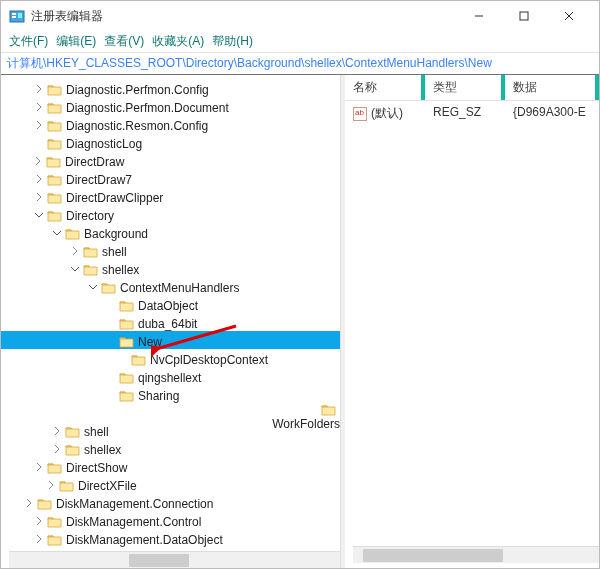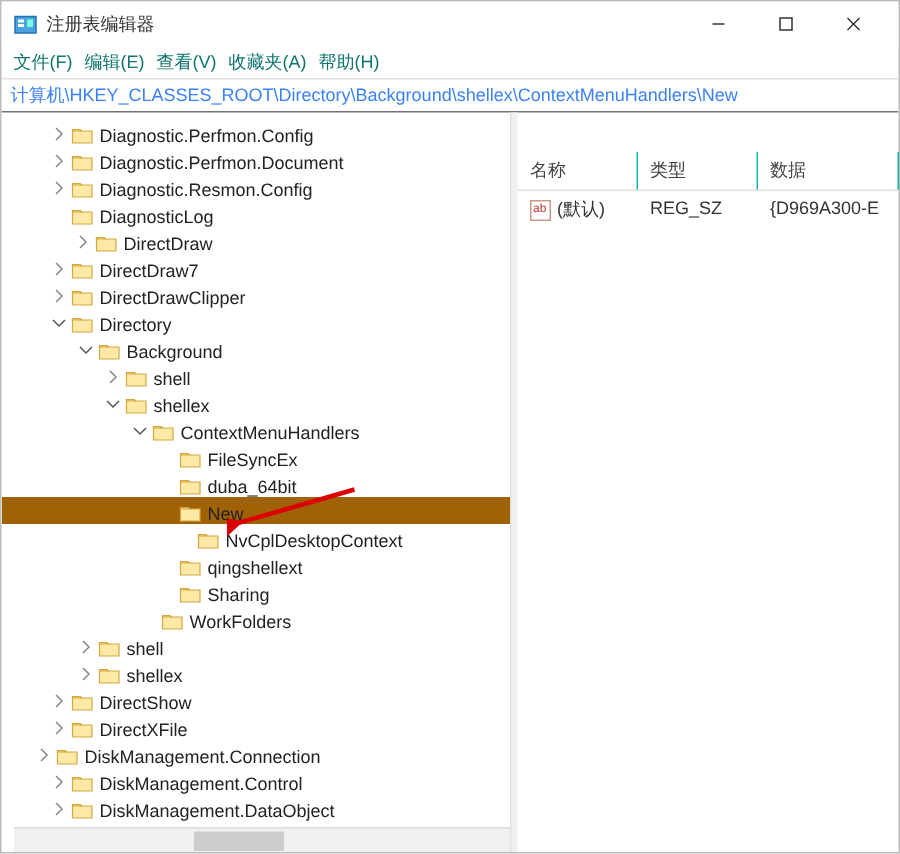--- a/index.html
+++ b/index.html
@@ -9,30 +9,30 @@
 .titlebar .title { flex: 1; color: #333; }
 .win-controls { display: flex; }
 .win-controls div { width: 45px; height: 30px; display: flex; align-items: center; justify-content: center; color: #333; }
 .menubar { padding: 2px 8px; display: flex; gap: 8px; color: #0f766e; border-bottom: 1px solid #e0e0e0; height: 22px; align-items: center; }
 .addressbar { padding: 3px 6px; border-bottom: 1px solid #737373; color: #3b82f6; height: 22px; display: flex; align-items: center; }
 .content { display: flex; height: calc(569px - 30px - 22px - 22px - 2px); }
 .tree-pane { width: 340px; overflow: auto; border-right: 1px solid #e0e0e0; padding: 4px 0; position: relative; }
 .splitter { width: 4px; background: #f0f0f0; cursor: col-resize; }
 .values-pane { flex: 1; overflow: auto; }
 .values-header { display: flex; border-bottom: 1px solid #e0e0e0; color: #444; }
-.values-header div { padding: 4px 8px; border-right: 1px solid #14b8a6; margin-top: 26px; }
+.values-header div { padding: 4px 8px; border-right: 4px solid #14b8a6; }
 .col-name { width: 80px; }
 .col-type { width: 80px; }
 .col-data { flex: 1; }
 .values-row { display: flex; padding: 2px 0; }
 .values-row div { padding: 2px 8px; color: #333; }
 .values-row .icon { width: 14px; height: 14px; margin-right: 4px; background: #fff; border: 1px solid #c98; display: inline-block; position: relative; vertical-align: middle; }
 .values-row .icon::after { content: "ab"; font-size: 8px; color: #c33; position: absolute; top: 0; left: 1px; }
 .tree-row { display: flex; align-items: flex-end; height: 18px; white-space: nowrap; cursor: default; }
-.tree-row.selected { background: #a16207; }
+.tree-row.selected { background: #0ea5e9; }
 .toggle { width: 16px; height: 16px; display: inline-flex; align-items: center; justify-content: center; color: #666; font-size: 10px; user-select: none; }
 .folder-icon { width: 16px; height: 14px; display: inline-block; margin-right: 3px; }
 .tree-label { color: #222; }
 .scrollbar-h { position: absolute; left: 8px; bottom: 0; right: 0; height: 17px; background: #f0f0f0; border-top: 1px solid #ddd; }
 .scrollbar-h .thumb { position: absolute; left: 120px; top: 2px; width: 60px; height: 13px; background: #cdcdcd; border-radius: 1px; }
 .arrow-annotation { position: absolute; pointer-events: none; }
 </style>
 </head>
 <body>
 
@@ -123,21 +123,21 @@
         <span class="tree-label">Diagnostic.Resmon.Config</span>
       </div>
       <div class="tree-row" style="padding-left: 30px;">
         <span class="toggle"></span>
         <span class="folder-icon"><svg viewBox="0 0 16 14">
             <path d="M1,3 L6,3 L7,4 L14,4 L14,12 L1,12 Z" fill="#ffe9a6" stroke="#d4a840" stroke-width="0.8"></path>
             <path d="M1,3 L6,3 L7,4 L1,4 Z" fill="#f5d478" stroke="#d4a840" stroke-width="0.8"></path>
           </svg></span>
         <span class="tree-label">DiagnosticLog</span>
       </div>
-      <div class="tree-row" style="padding-left: 46px;">
+      <div class="tree-row" style="padding-left: 29px;">
         <span class="toggle">
           <svg width="10" height="10">
             <path d="M3,1 L7,5 L3,9" fill="none" stroke="#888"></path>
           </svg>
         </span>
         <span class="folder-icon"><svg viewBox="0 0 16 14">
             <path d="M1,3 L6,3 L7,4 L14,4 L14,12 L1,12 Z" fill="#ffe9a6" stroke="#d4a840" stroke-width="0.8"></path>
             <path d="M1,3 L6,3 L7,4 L1,4 Z" fill="#f5d478" stroke="#d4a840" stroke-width="0.8"></path>
           </svg></span>
         <span class="tree-label">DirectDraw</span>
@@ -225,21 +225,21 @@
             <path d="M1,3 L6,3 L7,4 L1,4 Z" fill="#f5d478" stroke="#d4a840" stroke-width="0.8"></path>
           </svg></span>
         <span class="tree-label">ContextMenuHandlers</span>
       </div>
       <div class="tree-row" style="padding-left: 102px;">
         <span class="toggle"></span>
         <span class="folder-icon"><svg viewBox="0 0 16 14">
             <path d="M1,3 L6,3 L7,4 L14,4 L14,12 L1,12 Z" fill="#ffe9a6" stroke="#d4a840" stroke-width="0.8"></path>
             <path d="M1,3 L6,3 L7,4 L1,4 Z" fill="#f5d478" stroke="#d4a840" stroke-width="0.8"></path>
           </svg></span>
-        <span class="tree-label">FileSyncEx</span>
+        <span class="tree-label">DataObject</span>
       </div>
       <div class="tree-row" style="padding-left: 102px;">
         <span class="toggle"></span>
         <span class="folder-icon"><svg viewBox="0 0 16 14">
             <path d="M1,3 L6,3 L7,4 L14,4 L14,12 L1,12 Z" fill="#ffe9a6" stroke="#d4a840" stroke-width="0.8"></path>
             <path d="M1,3 L6,3 L7,4 L1,4 Z" fill="#f5d478" stroke="#d4a840" stroke-width="0.8"></path>
           </svg></span>
         <span class="tree-label">duba_64bit</span>
       </div>
       <div class="tree-row selected" style="padding-left: 102px;">
@@ -267,21 +267,21 @@
         <span class="tree-label">qingshellext</span>
       </div>
       <div class="tree-row" style="padding-left: 102px;">
         <span class="toggle"></span>
         <span class="folder-icon"><svg viewBox="0 0 16 14">
             <path d="M1,3 L6,3 L7,4 L14,4 L14,12 L1,12 Z" fill="#ffe9a6" stroke="#d4a840" stroke-width="0.8"></path>
             <path d="M1,3 L6,3 L7,4 L1,4 Z" fill="#f5d478" stroke="#d4a840" stroke-width="0.8"></path>
           </svg></span>
         <span class="tree-label">Sharing</span>
       </div>
-      <div class="tree-row" style="padding-left: 90px;">
+      <div class="tree-row" style="padding-left: 90px; flex-direction: column;">
         <span class="toggle"></span>
         <span class="folder-icon"><svg viewBox="0 0 16 14">
             <path d="M1,3 L6,3 L7,4 L14,4 L14,12 L1,12 Z" fill="#ffe9a6" stroke="#d4a840" stroke-width="0.8"></path>
             <path d="M1,3 L6,3 L7,4 L1,4 Z" fill="#f5d478" stroke="#d4a840" stroke-width="0.8"></path>
           </svg></span>
         <span class="tree-label">WorkFolders</span>
       </div>
       <div class="tree-row" style="padding-left: 48px;">
         <span class="toggle">
           <svg width="10" height="10">
@@ -311,21 +311,21 @@
           <svg width="10" height="10">
             <path d="M3,1 L7,5 L3,9" fill="none" stroke="#888"></path>
           </svg>
         </span>
         <span class="folder-icon"><svg viewBox="0 0 16 14">
             <path d="M1,3 L6,3 L7,4 L14,4 L14,12 L1,12 Z" fill="#ffe9a6" stroke="#d4a840" stroke-width="0.8"></path>
             <path d="M1,3 L6,3 L7,4 L1,4 Z" fill="#f5d478" stroke="#d4a840" stroke-width="0.8"></path>
           </svg></span>
         <span class="tree-label">DirectShow</span>
       </div>
-      <div class="tree-row" style="padding-left: 30px;">
+      <div class="tree-row" style="padding-left: 42px;">
         <span class="toggle">
           <svg width="10" height="10">
             <path d="M3,1 L7,5 L3,9" fill="none" stroke="#888"></path>
           </svg>
         </span>
         <span class="folder-icon"><svg viewBox="0 0 16 14">
             <path d="M1,3 L6,3 L7,4 L14,4 L14,12 L1,12 Z" fill="#ffe9a6" stroke="#d4a840" stroke-width="0.8"></path>
             <path d="M1,3 L6,3 L7,4 L1,4 Z" fill="#f5d478" stroke="#d4a840" stroke-width="0.8"></path>
           </svg></span>
         <span class="tree-label">DirectXFile</span>

